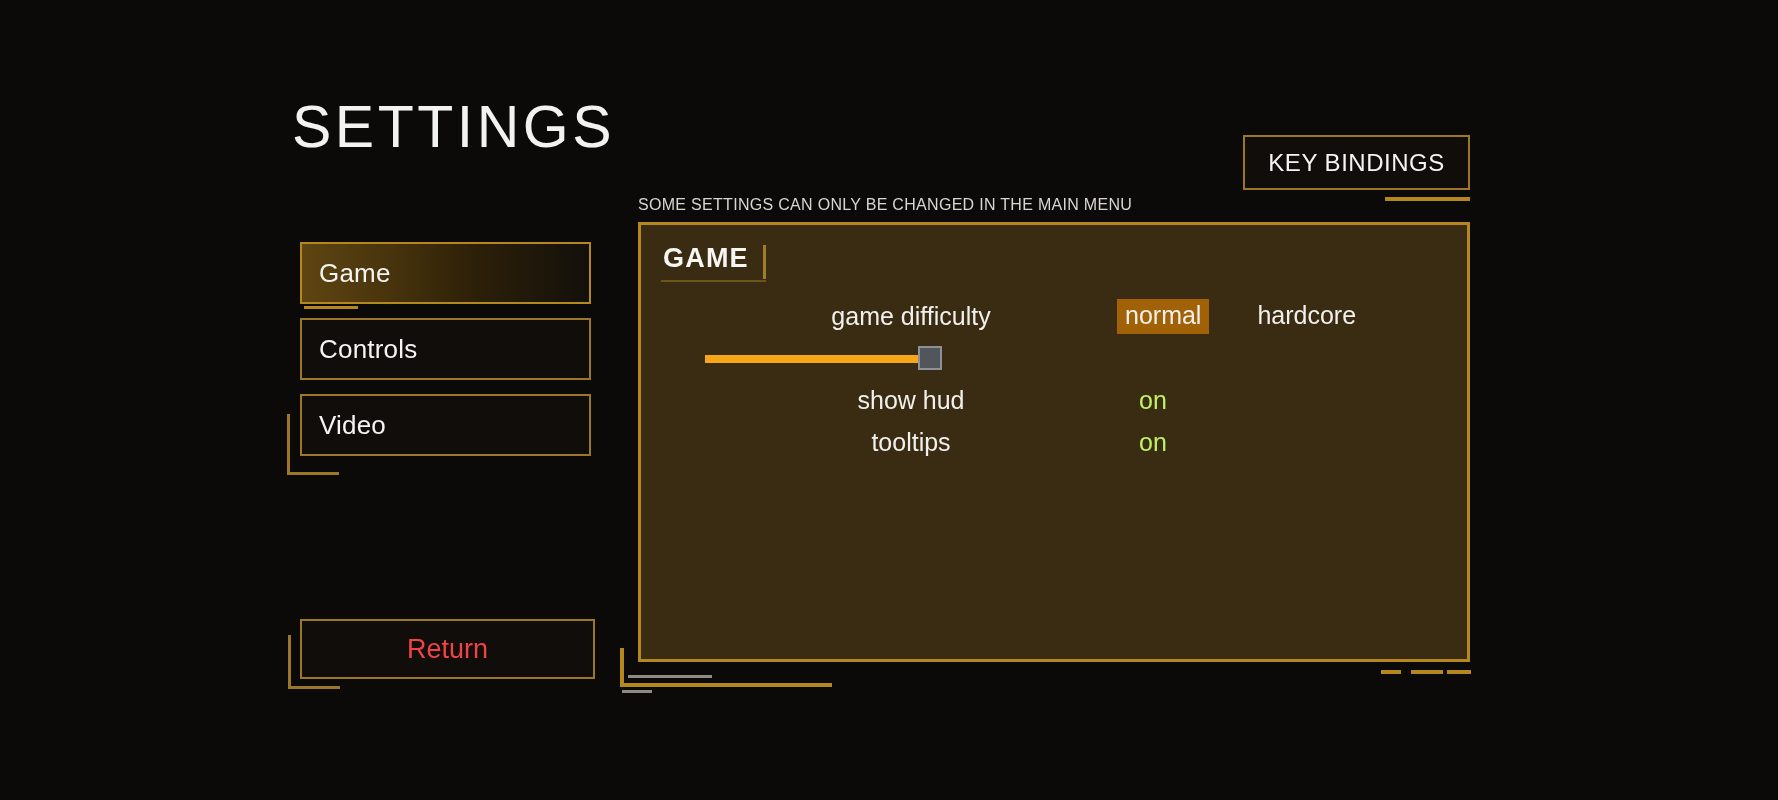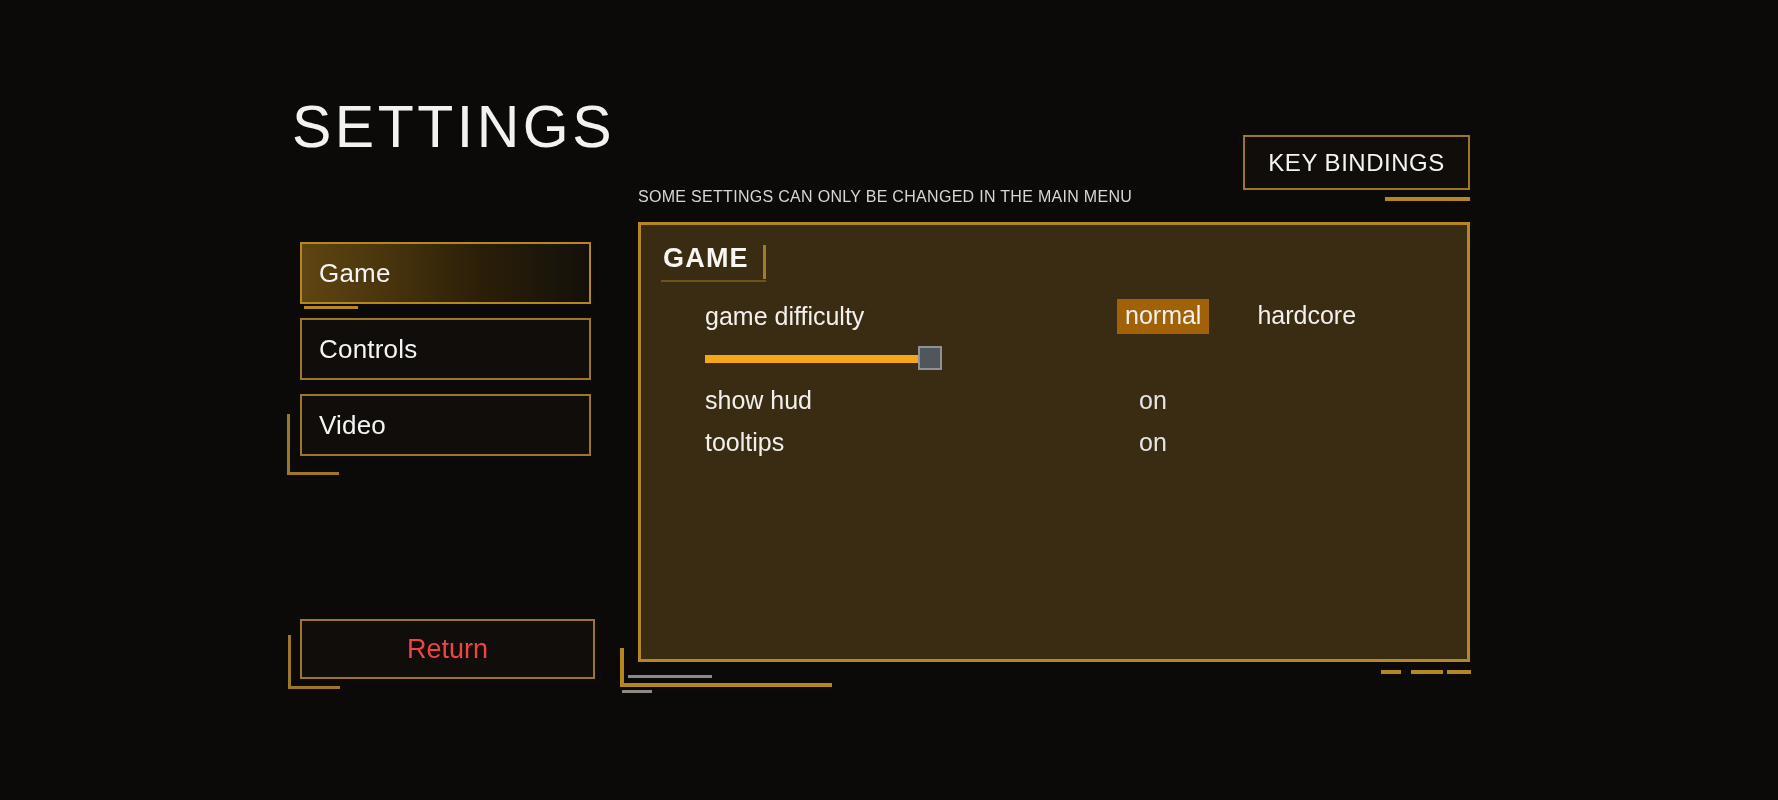--- a/index.html
+++ b/index.html
@@ -54,21 +54,21 @@
     white-space: nowrap;
   }
   .kb-deco { position: absolute; background: #b5881f; height: 4px; }
   #kb-deco-a { left: 1385px; top: 197px; width: 26px; }
   #kb-deco-c { left: 1407px; top: 197px; width: 63px; }
 
   
   #subtitle {
     position: absolute;
     left: 638px;
-    top: 188px;
+    top: 196px;
     font-size: 16px;
     letter-spacing: 0.3px;
     color: #d8d6d2;
     font-weight: 400;
     white-space: nowrap;
   }
 
   
   #sidebar {
     position: absolute;
@@ -191,36 +191,36 @@
   }
   #panel-heading-tick-h {
     position: absolute;
     left: 20px;
     top: 55px;
     width: 105px;
     height: 2px;
     background: #6d5418;
   }
 
-  .rows { position: absolute; left: 64px; top: 70px; width: 740px; }
+  .rows { position: absolute; left: 64px; top: 70px; width: 740px; text-align: center; }
   .row {
     position: relative;
     height: 42px;
     display: flex;
     align-items: center;
   }
   .row .row-label {
     width: 412px;
     font-size: 25px;
     color: #f2f0ec;
     font-weight: 400;
   }
   .row .row-value {
     font-size: 25px;
-    color: #e5e5e5;
+    color: #bef264;
     font-weight: 400;
   }
 
   
   .opt {
     font-size: 25px;
     color: #f2f0ec;
     padding: 2px 8px 4px 8px;
     cursor: pointer;
   }

